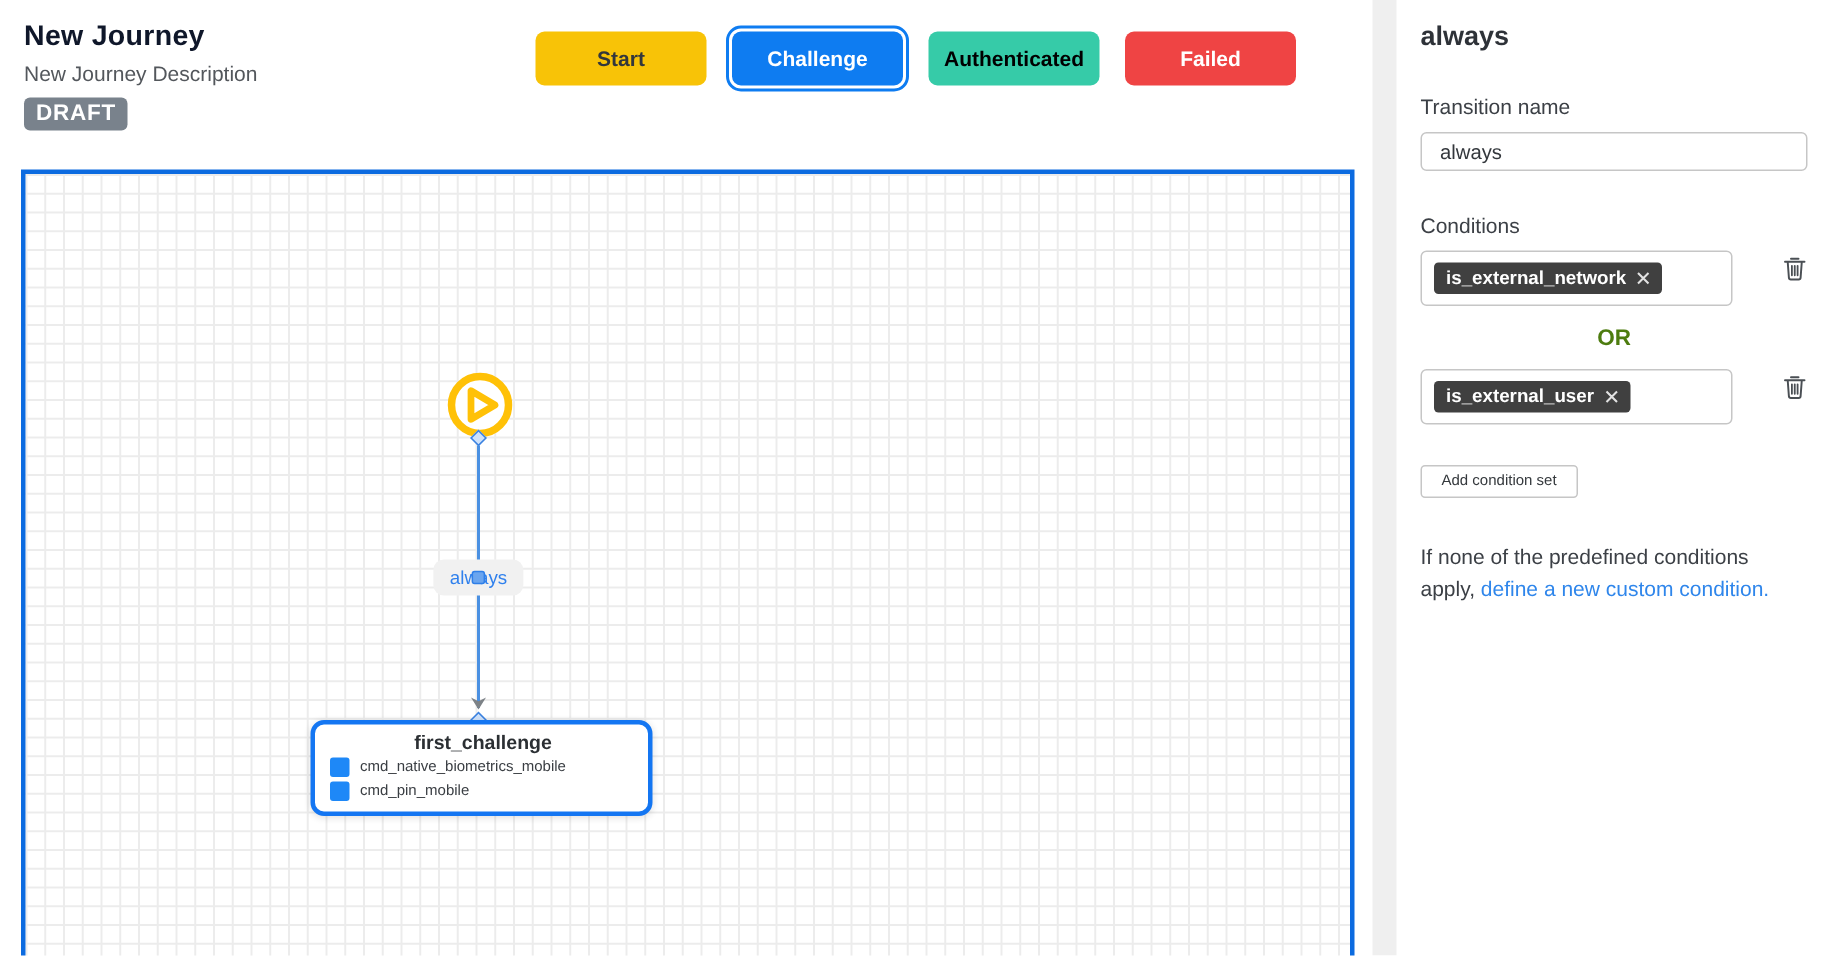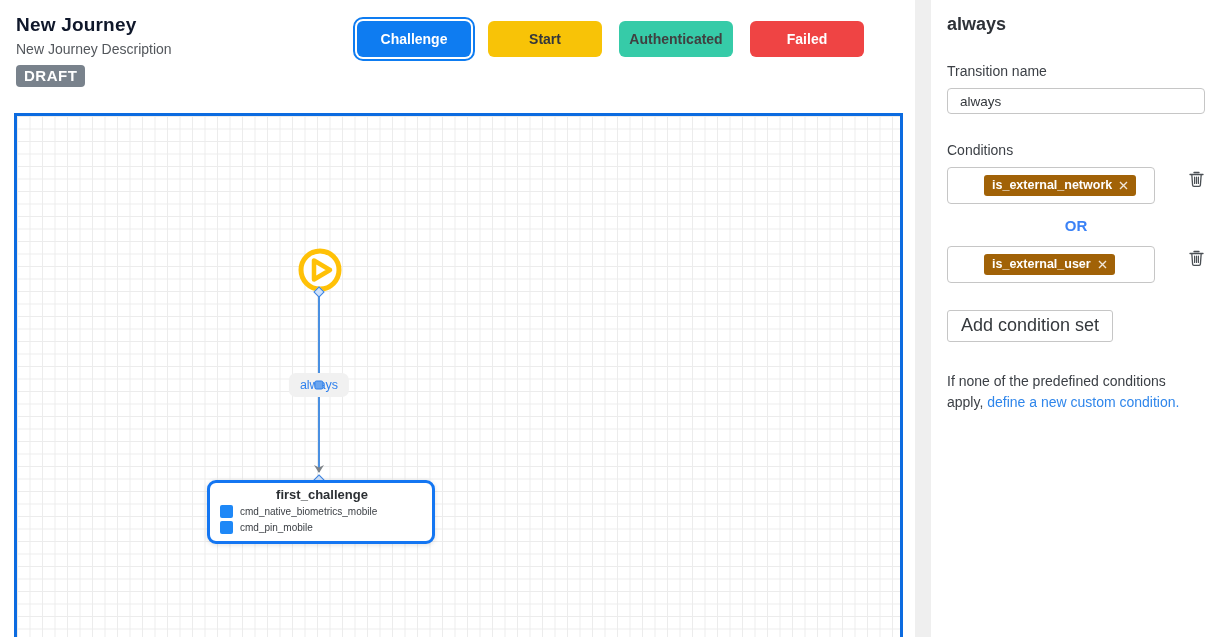--- a/index.html
+++ b/index.html
@@ -27,21 +27,21 @@
   .toolbar { position: absolute; left: 357px; top: 21px; display: flex; gap: 17px; }
   .btn {
     width: 114px; height: 36px;
     border: none; border-radius: 6px;
     font-family: inherit; font-size: 14px; font-weight: 700;
     cursor: pointer;
   }
   .btn-start { background: #f8c307; color: #33373c; }
   .btn-challenge { background: #0e7cf1; color: #fff; }
   .btn-challenge.selected { outline: 2px solid #0e7cf1; outline-offset: 2px; }
-  .btn-auth { background: #36cba8; color: #404040; }
+  .btn-auth { background: #36cba8; color: #000000; }
   .btn-failed { background: #ef4444; color: #fff; }
 
   
   .canvas {
     position: absolute; left: 14px; top: 113px;
     width: 889px; height: 560px;
     border: 3px solid #0c6be0;
     background-color: #fff;
     background-image:
       linear-gradient(to right, #ececec 1px, transparent 1px),
@@ -106,54 +106,53 @@
     padding: 0 12px; outline: none; background: #fff;
   }
   .cond-row { display: flex; align-items: flex-start; margin-top: 2px; }
   .cond-box {
     width: 208px; min-height: 37px;
     border: 1px solid #c6c6c6; border-radius: 4px;
     padding: 7px 8px; background: #fff;
   }
   .chip {
     display: inline-flex; align-items: center; gap: 7px;
-    background: #a16207; color: #fff;
+    background: #404040; color: #fff;
     border-radius: 3px; padding: 3px 8px 4px;
     font-size: 12.5px; font-weight: 700;
     cursor: default;
-    margin-left: 28px;
   }
   .chip .x-btn { display: inline-flex; cursor: pointer; opacity: .85; }
   .trash-btn {
     margin-left: auto; margin-top: 3px;
     background: none; border: none; cursor: pointer; padding: 0;
     line-height: 0;
   }
-  .or-sep { text-align: center; font-size: 15px; font-weight: 700; color: #3b82f6; margin: 13px 0 12px; width: 100%; }
+  .or-sep { text-align: center; font-size: 15px; font-weight: 700; color: #4d7c0f; margin: 13px 0 12px; width: 100%; }
   .add-btn {
     margin-top: 27px;
     background: #fff; border: 1px solid #c6c6c6; border-radius: 3px;
-    font-family: inherit; font-size: 18px; color: #35393d;
+    font-family: inherit; font-size: 10px; color: #35393d;
     padding: 4px 13px 5px; cursor: pointer;
   }
   .footnote { margin-top: 29px; font-size: 14px; color: #3c4046; line-height: 21px; }
   .footnote a { color: #2f86eb; text-decoration: none; cursor: pointer; }
 </style>
 </head>
 <body>
 
 <div class="header">
   <h1>New Journey</h1>
   <div class="subtitle">New Journey Description</div>
   <span class="badge">DRAFT</span>
 </div>
 
 <div class="toolbar">
+  <button class="btn btn-start">Start</button>
   <button class="btn btn-challenge selected">Challenge</button>
-  <button class="btn btn-start">Start</button>
   <button class="btn btn-auth">Authenticated</button>
   <button class="btn btn-failed">Failed</button>
 </div>
 
 <div class="canvas">
 
   <div class="play-node">
     <svg width="50" height="50" viewBox="0 0 50 50">
       <circle cx="25" cy="24" r="19" fill="#ffffff" stroke="#ffc107" stroke-width="5"></circle>
       <path d="M19 14.5 L19 33.5 L35 24 Z" fill="none" stroke="#ffc107" stroke-width="4.5" stroke-linejoin="round"></path>

